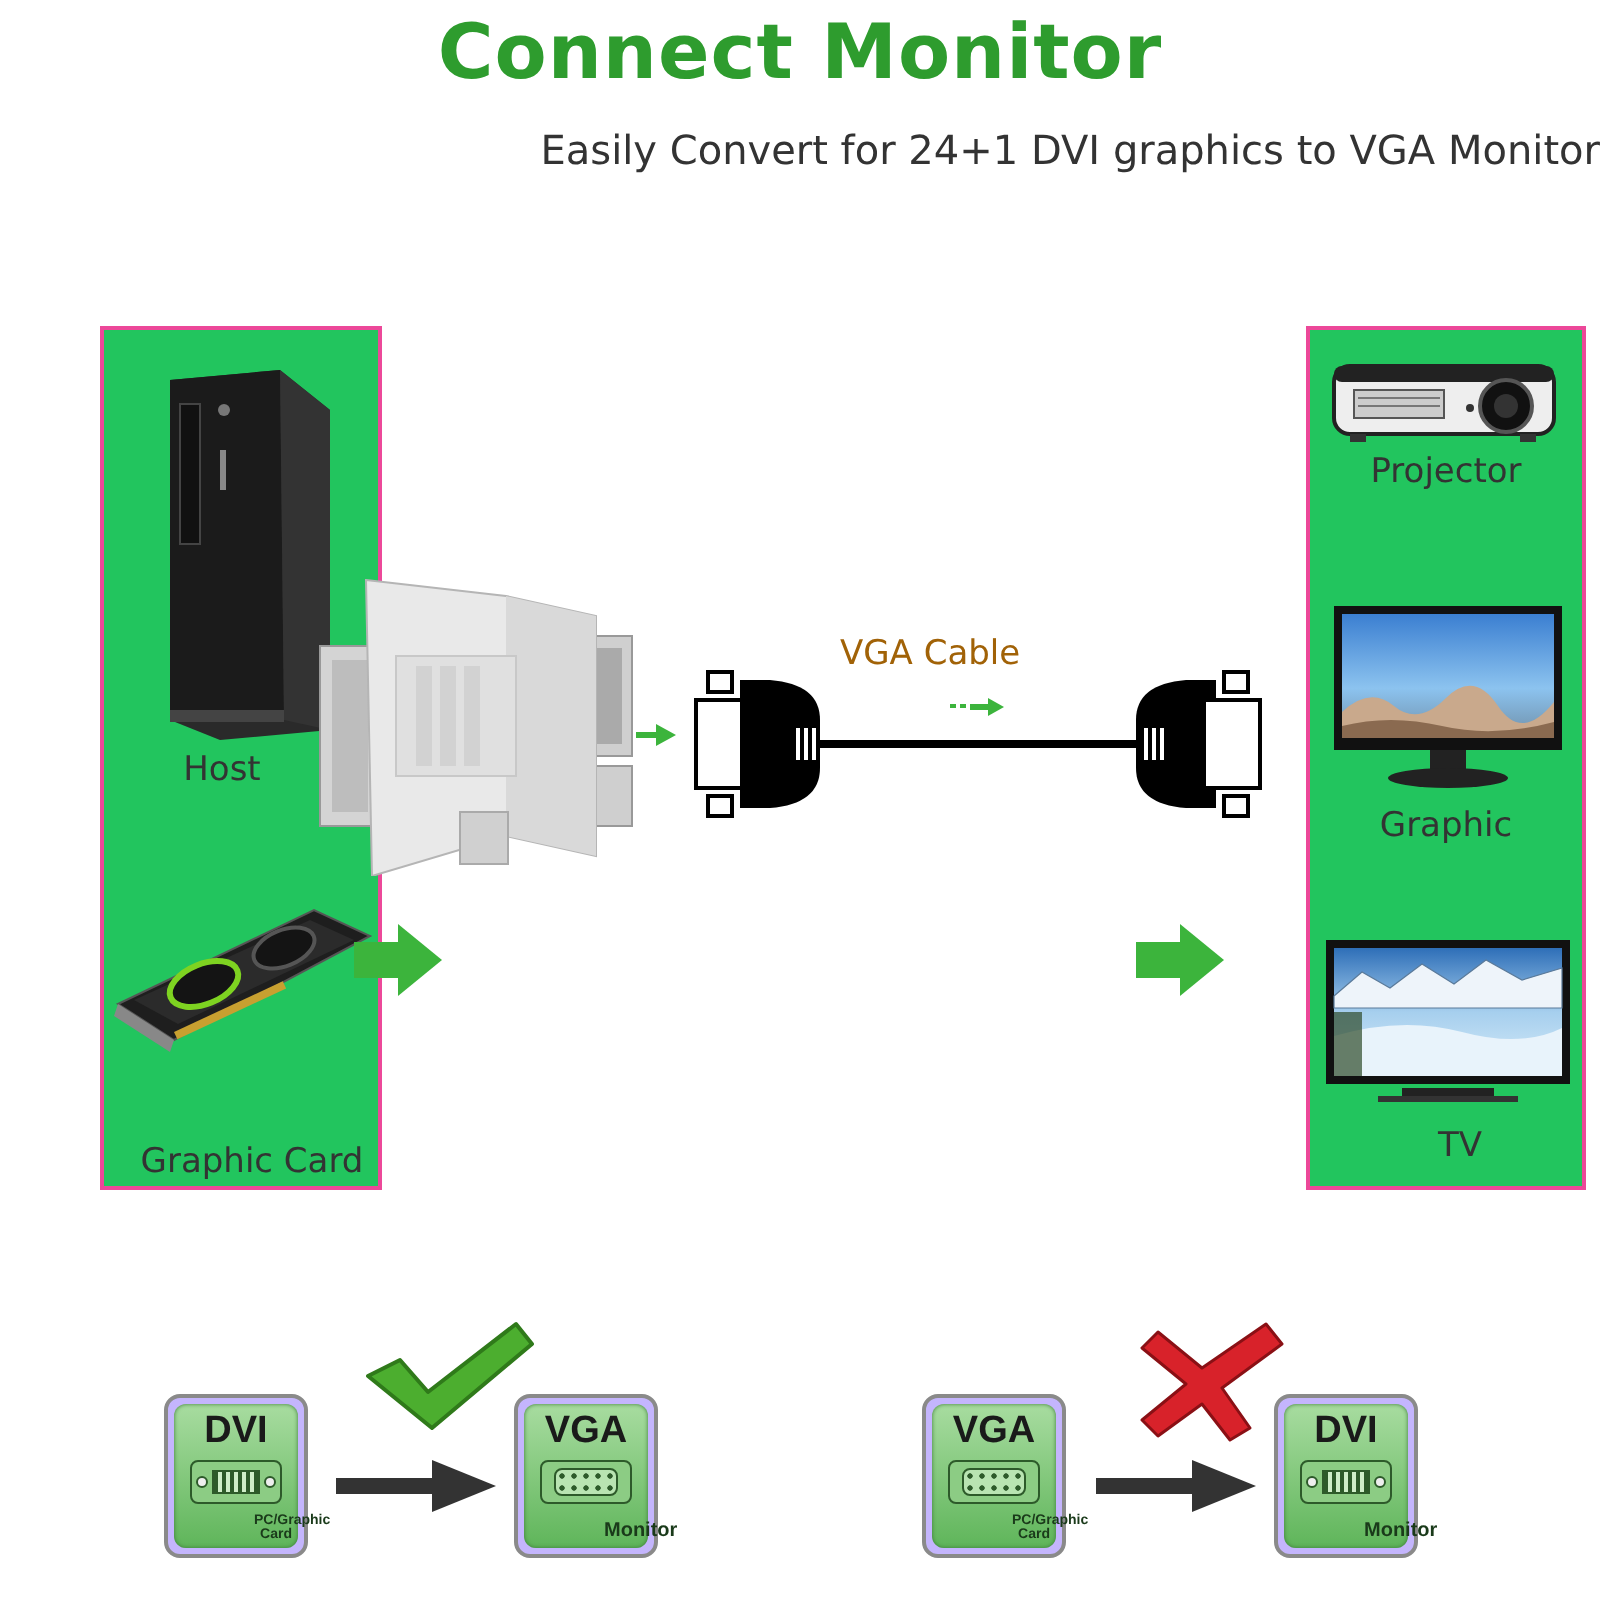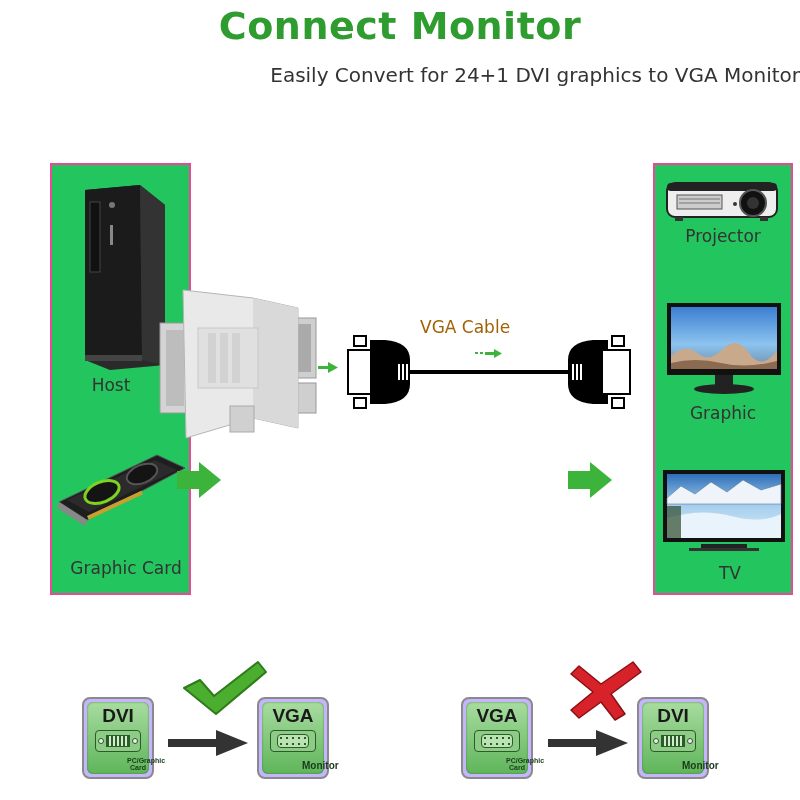--- a/index.html
+++ b/index.html
@@ -39,21 +39,21 @@
   <div class="abs lbl" style="left:0;width:118px;top:210px;">Host</div>
 
   <svg class="abs" style="left:5px;top:285px;" width="130" height="80" viewBox="0 0 130 80">
     <polygon points="2,52 100,5 128,18 30,70" fill="#1e1e1e" stroke="#555"></polygon>
     <polygon points="10,50 98,10 120,20 32,62" fill="#2b2b2b"></polygon>
     <ellipse cx="45" cy="42" rx="18" ry="10" fill="#141414" stroke="#7ed321" stroke-width="3" transform="rotate(-22 45 42)"></ellipse>
     <ellipse cx="85" cy="24" rx="16" ry="9" fill="#141414" stroke="#555" stroke-width="2" transform="rotate(-22 85 24)"></ellipse>
     <polygon points="2,52 30,70 28,76 0,58" fill="#888"></polygon>
     <rect x="30" y="66" width="60" height="4" fill="#c8a030" transform="rotate(-25 30 66)"></rect>
   </svg>
-  <div class="abs lbl" style="left:0;width:148px;top:393px;">Graphic Card</div>
+  <div class="abs lbl" style="left:0;width:148px;top:406px;">Graphic Card</div>
 </div>
 
 <div class="abs panel" style="left:653px;top:163px;width:136px;height:428px;">
 
   <svg class="abs" style="left:10px;top:12px;" width="115" height="48" viewBox="0 0 115 48">
     <rect x="2" y="6" width="110" height="34" rx="8" fill="#eee" stroke="#222" stroke-width="2"></rect>
     <rect x="2" y="6" width="110" height="8" rx="4" fill="#222"></rect>
     <rect x="12" y="18" width="45" height="14" fill="#ccc" stroke="#555"></rect>
     <line x1="14" y1="22" x2="55" y2="22" stroke="#777"></line>
       <line x1="14" y1="26" x2="55" y2="26" stroke="#777"></line>

